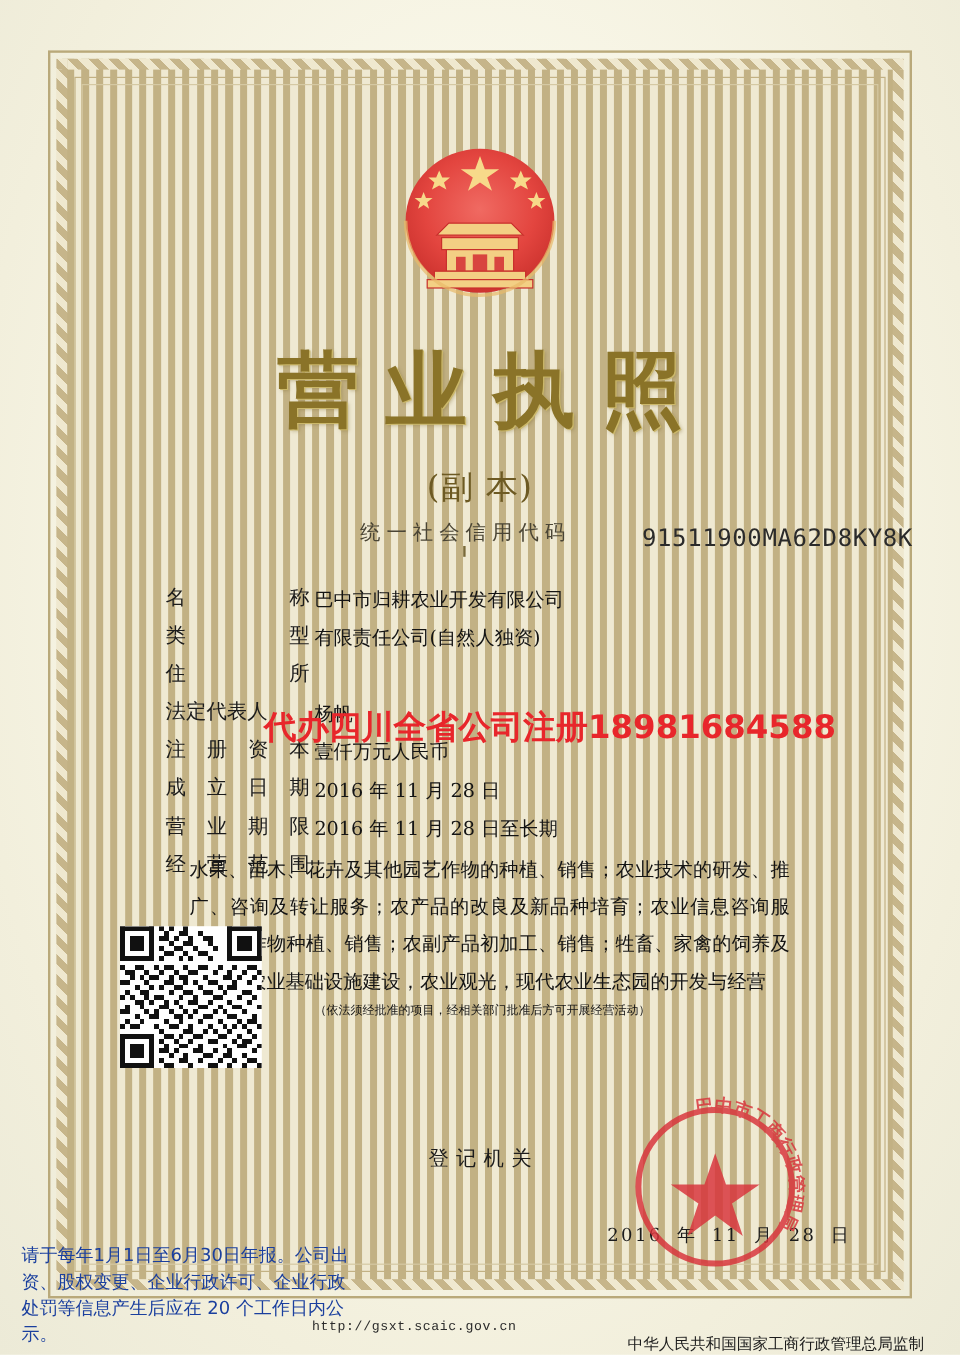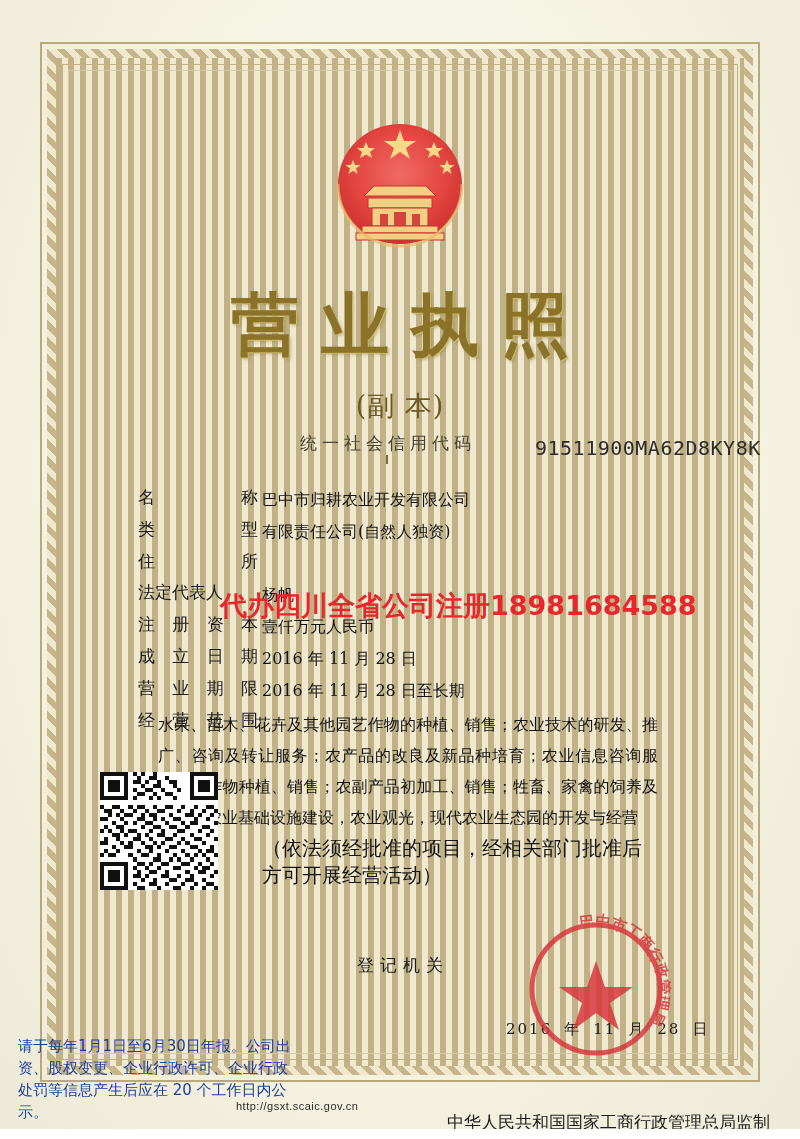--- a/index.html
+++ b/index.html
@@ -191,21 +191,21 @@
   }
   .row.scope .val {
     line-height: 31px;
     width: 500px;
     text-align: justify;
     margin-left: 20px;
   }
   .note {
     margin-left: 124px;
     font-family: Liberation Serif, serif;
-    font-size: 20px;
+    font-size: 10px;
     color: #141414;
     margin-top: 2px;
   }
 
   
   .overprint {
     position: absolute;
     left: 220px;
     top: 588px;
     font-family: "DejaVu Sans", sans-serif;
@@ -280,33 +280,33 @@
   .sys-label {
     position: absolute;
     left: 52px;
     top: 1156px;
     font-family: "DejaVu Sans", sans-serif;
     font-size: 11px;
     color: #3a3a3a;
   }
   .sys-url {
     position: absolute;
-    left: 236px;
+    left: 260px;
     top: 1100px;
-    font-family: Liberation Sans, sans-serif;
+    font-family: Liberation Mono, monospace;
     font-size: 11px;
     color: #2b2b2b;
     letter-spacing: 0.5px;
   }
   .issuer {
     position: absolute;
     right: 30px;
     top: 1111px;
     font-family: "DejaVu Serif", "Liberation Serif", serif;
-    font-size: 17px;
+    font-size: 13px;
     color: #1c1c1c;
   }
 </style>
 </head>
 <body>
 
 <div id="cert">
 
   <div class="wm-layer">
     <div class="wm" style="left:90px;  top:150px;">GSXT</div>

